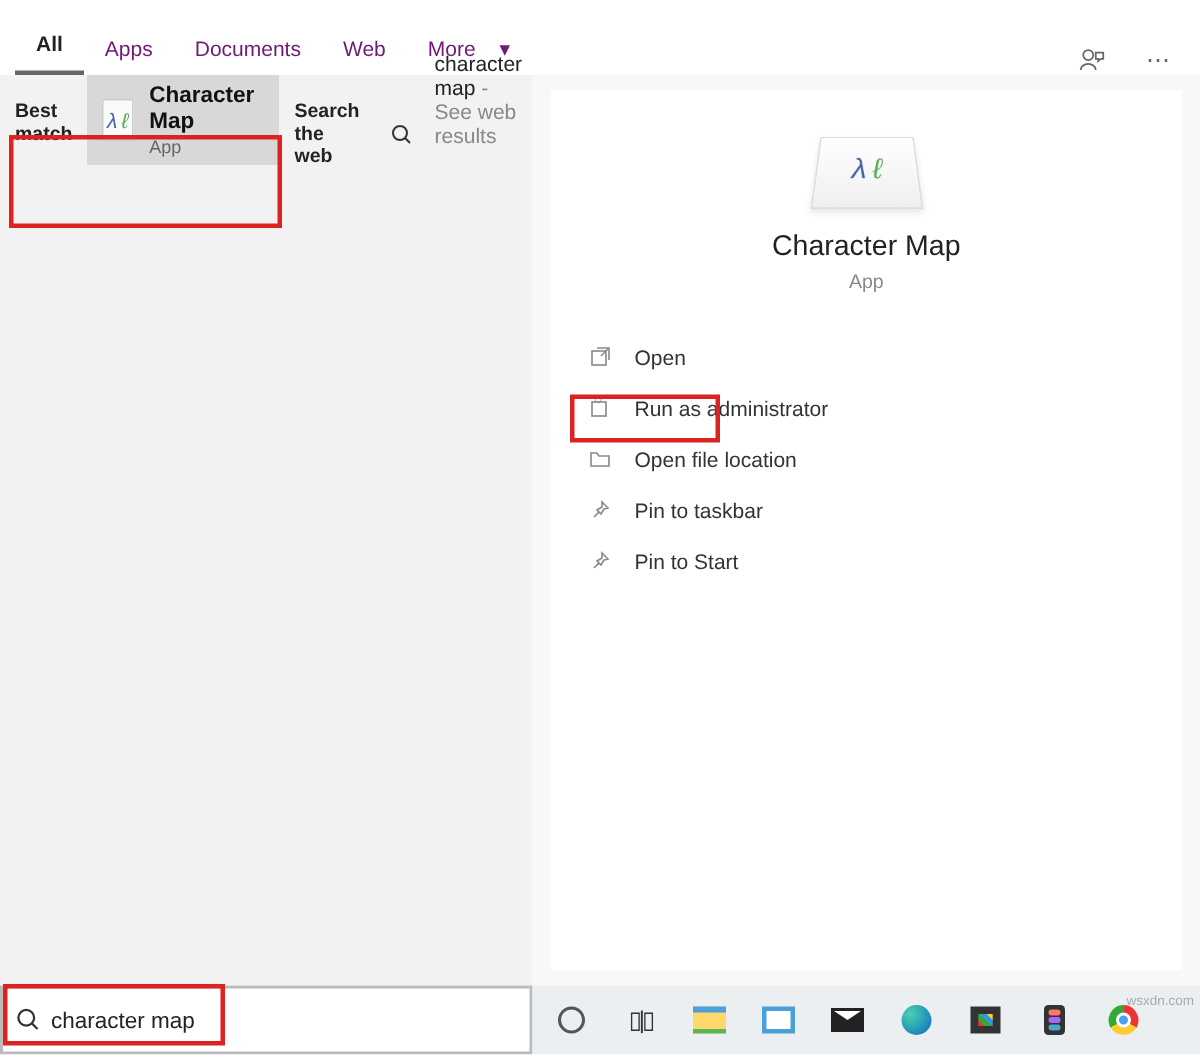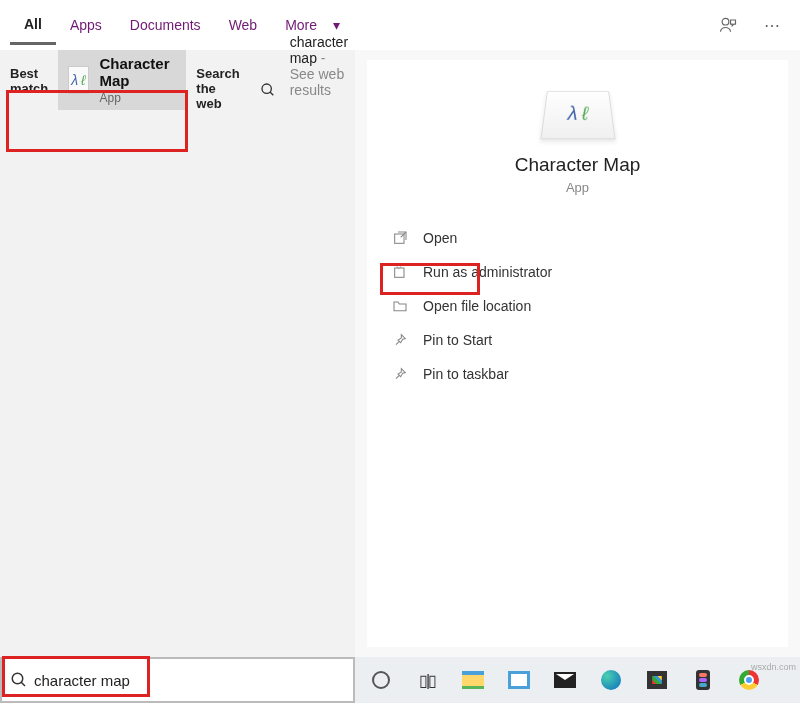--- a/index.html
+++ b/index.html
@@ -1,21 +1,21 @@
 <!DOCTYPE html>
 <html><head>
 <meta charset="utf-8">
 <style>
   * { box-sizing: border-box; margin: 0; padding: 0; font-family: "Segoe UI", Arial, sans-serif; }
   body { width: 800px; height: 703px; background: #fff; overflow: hidden; position: relative; }
 
   .container { display: flex; flex-direction: column; height: 100%; }
 
   
-  .tabs { display: flex; align-items: center; height: 50px; padding: 0 10px; border-bottom: 0; }
+  .tabs { display: flex; align-items: flex-end; height: 50px; padding: 0 10px; border-bottom: 0; }
   .tab { padding: 10px 14px 10px; font-size: 14px; color: #701a75; cursor: pointer; }
   .tab.active { font-weight: 600; color: #222; border-bottom: 3px solid #666; }
   .tab-more { display: flex; align-items: center; gap: 16px; }
   .tabs-spacer { flex: 1; }
   .feedback-icon, .more-icon { width: 36px; text-align: center; color: #666; font-size: 16px; cursor: pointer; }
 
   .body { display: flex; flex: 1; min-height: 0; }
 
   
   .left { width: 355px; background: #f2f2f2; display: flex; flex-direction: row; }
@@ -168,29 +168,29 @@
               </svg>
           </span>
           <span>Open file location</span>
         </div>
         <div class="action">
           <span class="act-icon">
             <svg width="16" height="16" viewBox="0 0 24 24" fill="none" stroke="#888" stroke-width="1.6">
                 <path d="M14 4l6 6-4 1-3 5-2-2-5 5 5-5-2-2 5-3z"></path>
               </svg>
           </span>
+          <span>Pin to taskbar</span>
+        </div>
+        <div class="action">
+          <span class="act-icon">
+            <svg width="16" height="16" viewBox="0 0 24 24" fill="none" stroke="#888" stroke-width="1.6">
+                <path d="M14 4l6 6-4 1-3 5-2-2-5 5 5-5-2-2 5-3z"></path>
+              </svg>
+          </span>
           <span>Pin to Start</span>
-        </div>
-        <div class="action">
-          <span class="act-icon">
-            <svg width="16" height="16" viewBox="0 0 24 24" fill="none" stroke="#888" stroke-width="1.6">
-                <path d="M14 4l6 6-4 1-3 5-2-2-5 5 5-5-2-2 5-3z"></path>
-              </svg>
-          </span>
-          <span>Pin to taskbar</span>
         </div>
       </div>
     </div>
   </div>
 
   <div class="bottom">
     <div class="search-box">
       <span>
         <svg width="18" height="18" viewBox="0 0 24 24" fill="none" stroke="#333" stroke-width="2">
             <circle cx="10" cy="10" r="7"></circle>

